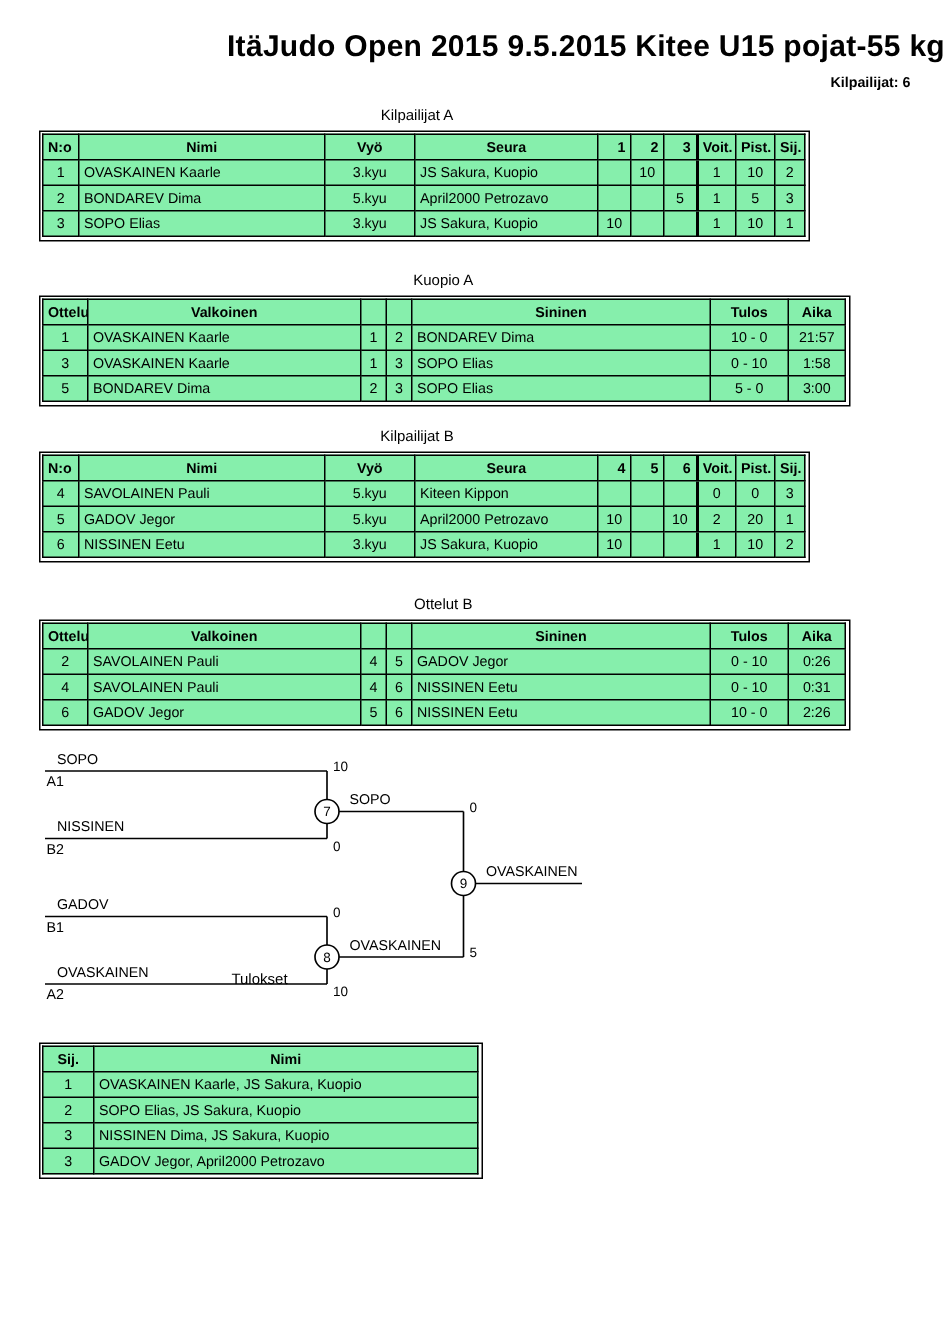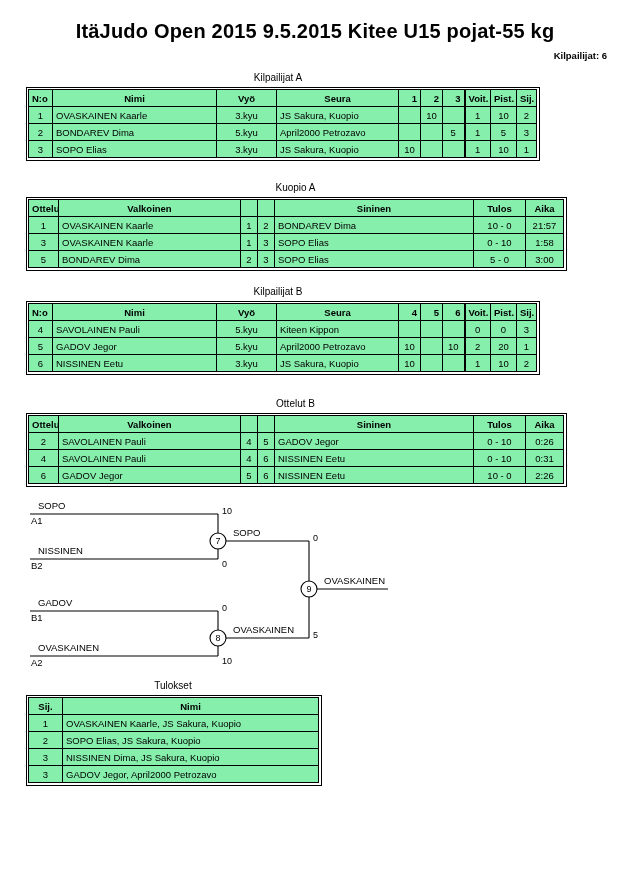--- a/index.html
+++ b/index.html
@@ -15,21 +15,21 @@
     color: #000000;
     overflow: hidden;
   }
 
   
   .doc-title {
     position: absolute;
     left: 0;
     top: 20px;
     width: 630px;
-    text-align: center;
+    text-align: right;
     font-size: 20px;
     font-weight: bold;
     letter-spacing: 0.2px;
   }
   .competitor-count {
     position: absolute;
     right: 23px;
     top: 50px;
     font-size: 9.5px;
     font-weight: bold;
@@ -383,21 +383,21 @@
   <line class="bk-line" x1="226" y1="143" x2="309" y2="143"></line>
   <text class="bk-score" x="313" y="143">5</text>
 
   <line class="bk-line" x1="309" y1="46" x2="309" y2="143"></line>
   <circle class="bk-circle" cx="309" cy="94" r="8"></circle>
   <text class="bk-num" x="309" y="97">9</text>
   <text class="bk-name" x="324" y="89">OVASKAINEN</text>
   <line class="bk-line" x1="317" y1="94" x2="388" y2="94"></line>
 </svg>
 
-<div class="caption" style="left:28px; top:680px; width:290px;">Tulokset</div>
+<div class="caption" style="left:28px; top:648px; width:290px;">Tulokset</div>
 <table class="grid" style="left:28px; top:697px; width:290px;">
   <colgroup>
       <col style="width:34px">
       <col style="width:256px">
     </colgroup>
   <thead>
     <tr>
       <th class="c">Sij.</th>
       <th class="c">Nimi</th>
     </tr>

